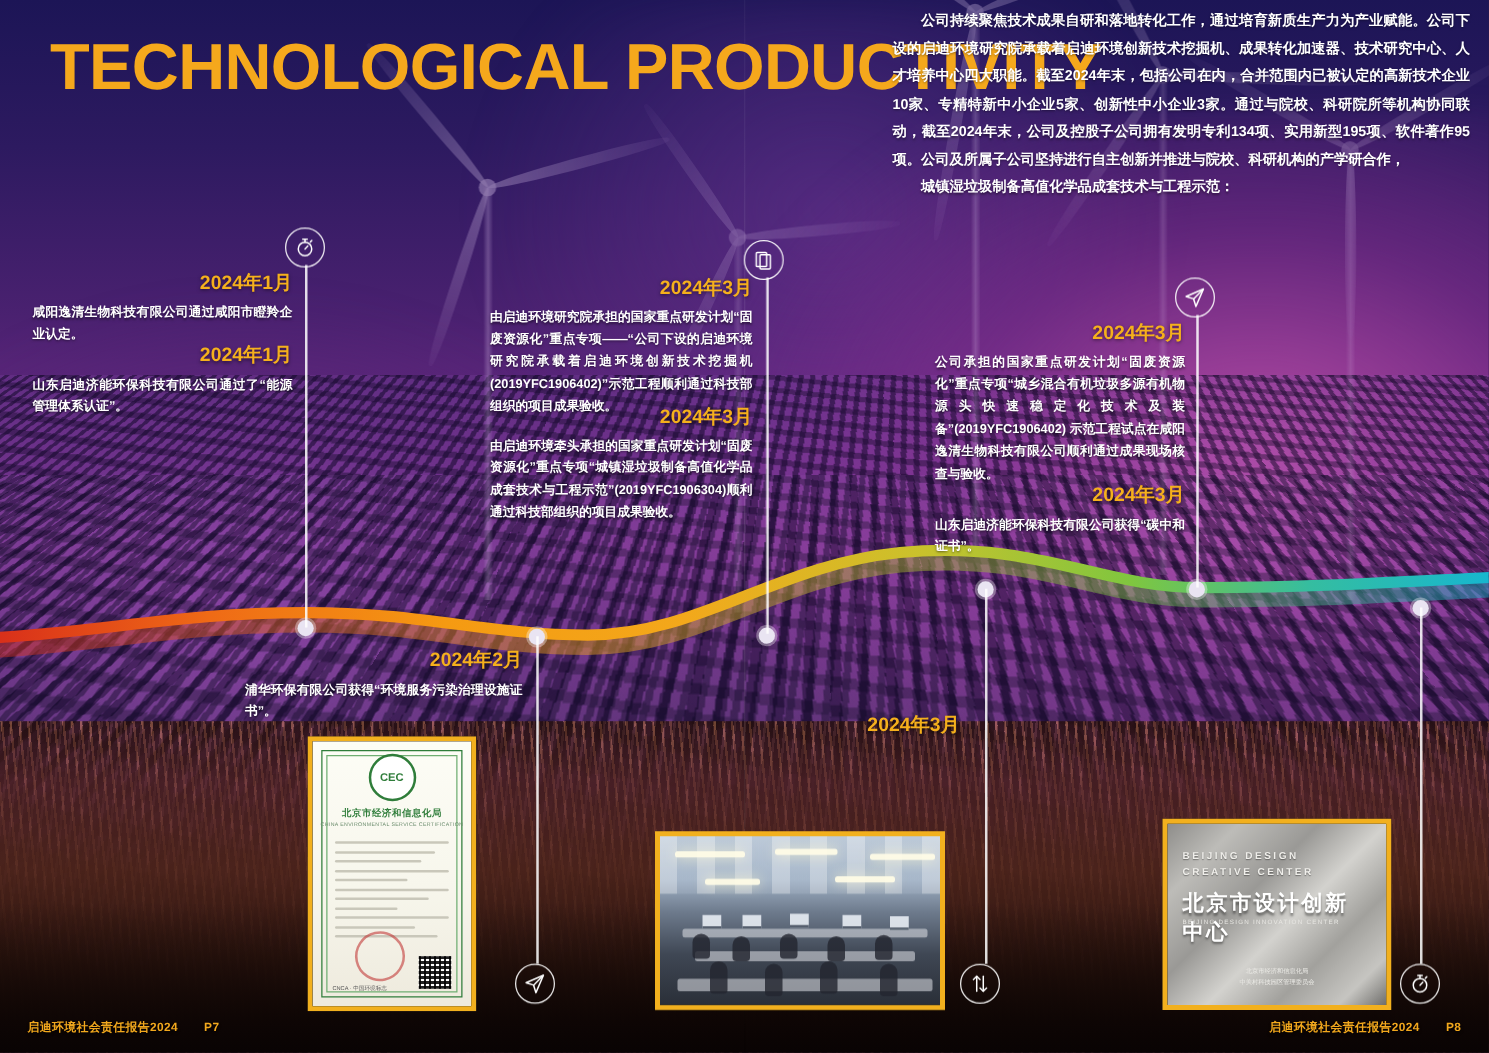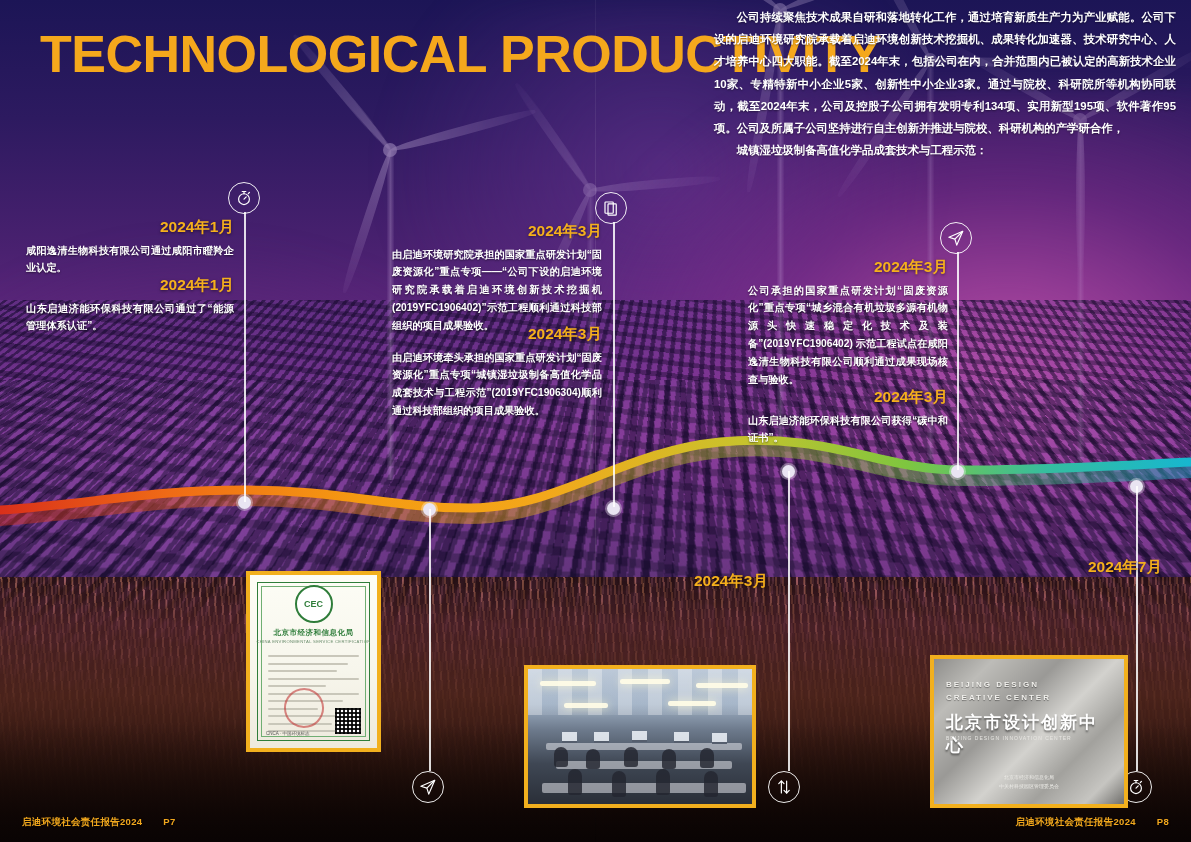--- a/index.html
+++ b/index.html
@@ -425,30 +425,33 @@
   <div class="entry" style="left:748px;top:258px;width:200px;">
     <div class="date">2024年3月</div>
     <div class="body">公司承担的国家重点研发计划“固废资源化”重点专项“城乡混合有机垃圾多源有机物源头快速稳定化技术及装备”(2019YFC1906402) 示范工程试点在咸阳逸清生物科技有限公司顺利通过成果现场核查与验收。</div>
   </div>
 
   <div class="entry" style="left:748px;top:388px;width:200px;">
     <div class="date">2024年3月</div>
     <div class="body">山东启迪济能环保科技有限公司获得“碳中和证书”。</div>
   </div>
 
+  <div class="entry" style="left:196px;top:520px;width:222px;">
+    <div class="date">2024年2月</div>
+    <div class="body">浦华环保有限公司获得“环境服务污染治理设施证书”。</div>
+  </div>
 
   <div class="entry" style="left:510px;top:572px;width:258px;">
     <div class="date">2024年3月</div>
   </div>
 
   <div class="entry" style="left:934px;top:558px;width:228px;">
-    <div class="date">2024年7月</div>
-  </div>
-
-  <div class="card" style="left:246px;top:571px;width:135px;height:181px;">
+  </div>
+
+  <div class="card" style="left:246px;top:589px;width:135px;height:220px;">
     <div class="cert-inner">
       <div class="cert-border"></div>
       <div class="cert-border2"></div>
       <div class="cert-seal">CEC</div>
       <div class="cert-title">北京市经济和信息化局</div>
       <div class="cert-sub">CHINA ENVIRONMENTAL SERVICE CERTIFICATION</div>
       <div class="cert-lines">
         <i></i>
           <i style="width:88%"></i>
           <i style="width:76%"></i>
@@ -491,21 +494,21 @@
       <div class="person" style="left:96px;top:78px;"></div>
       <div class="person" style="left:134px;top:80px;"></div>
       <div class="person" style="left:172px;top:79px;"></div>
       <div class="person" style="left:40px;top:100px;height:26px;"></div>
       <div class="person" style="left:84px;top:102px;height:26px;"></div>
       <div class="person" style="left:128px;top:100px;height:26px;"></div>
       <div class="person" style="left:176px;top:102px;height:26px;"></div>
     </div>
   </div>
 
-  <div class="card" style="left:930px;top:655px;width:198px;height:153px;">
+  <div class="card" style="left:930px;top:655px;width:183px;height:153px;">
     <div class="plaque">
       <div class="en" style="white-space:pre-line;">BEIJING DESIGN
 CREATIVE CENTER</div>
       <div class="cn">北京市设计创新中心</div>
       <div class="sm">BEIJING DESIGN INNOVATION CENTER</div>
       <div class="foot" style="white-space:pre-line;">北京市经济和信息化局
 中关村科技园区管理委员会</div>
     </div>
   </div>
 

